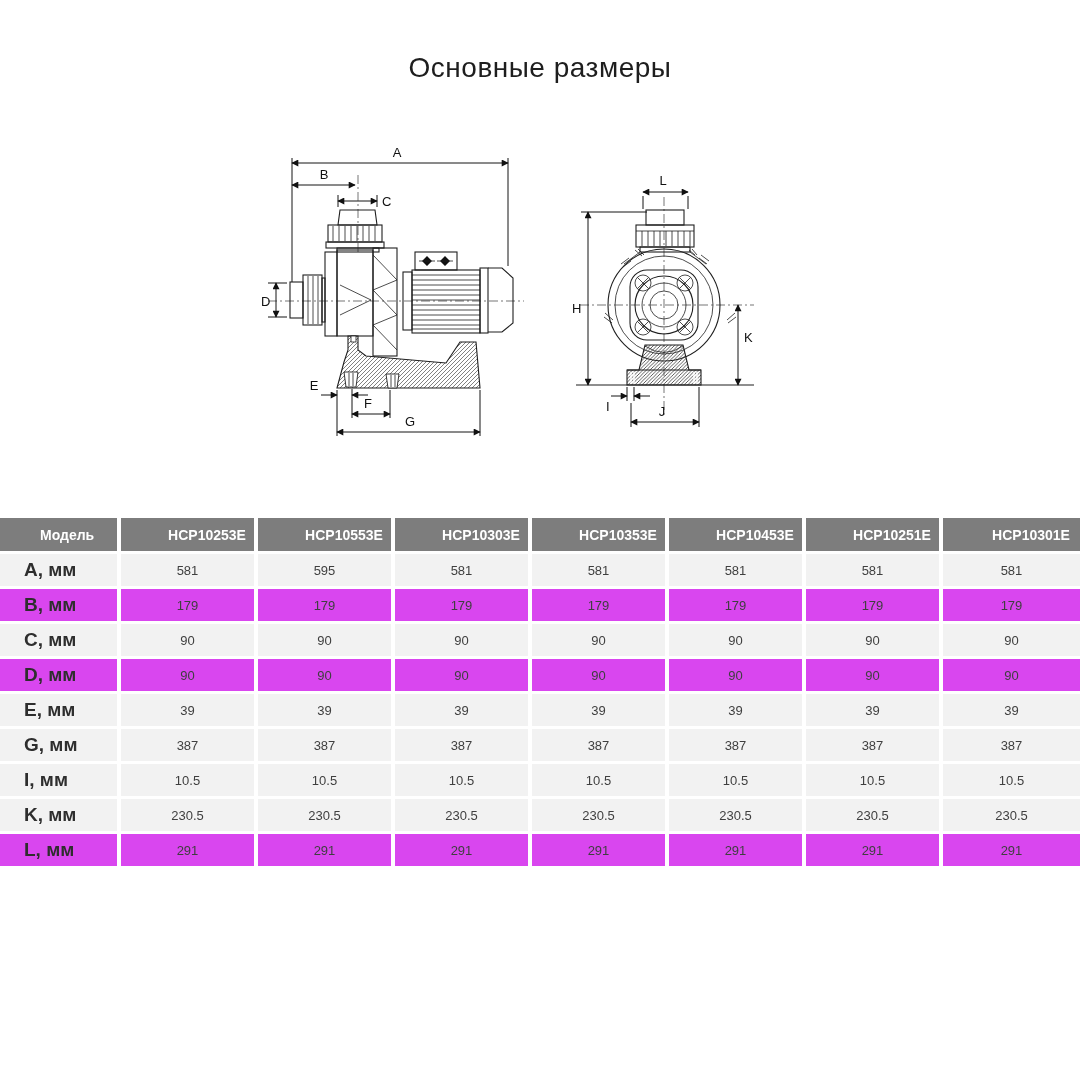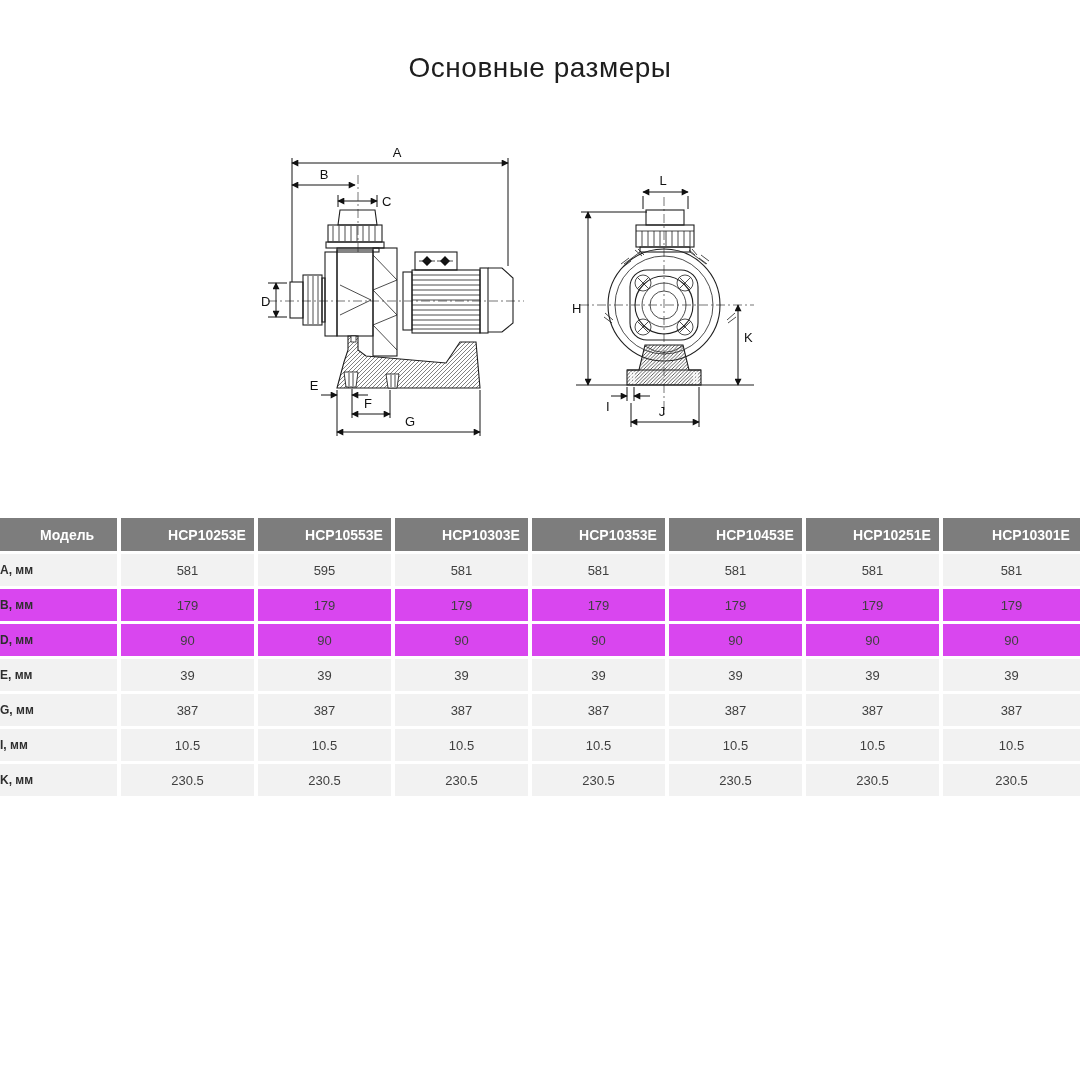--- a/index.html
+++ b/index.html
@@ -29,21 +29,21 @@
   table.dims th,table.dims td{
     border-right:4px solid #fff;border-bottom:3px solid #fff;
     font-size:13px;overflow:hidden;white-space:nowrap;
   }
   table.dims thead th{
     background:#7d7d7d;color:#fff;font-weight:bold;font-size:14px;
     height:31px;text-align:center;padding-left:40px;
   }
   table.dims thead th.label-col{text-align:left;}
   table.dims tbody th.label-col{
-    text-align:left;padding-left:0;font-weight:bold;color:#2e2e2e;font-size:12px;
+    text-align:left;padding-left:24px;font-weight:bold;color:#2e2e2e;font-size:19px;
   }
   table.dims tbody tr>*{height:30px;}
   table.dims tbody td{text-align:center;color:#3f3f3f;}
   table.dims tbody tr.odd>*{background:#f2f2f2;}
   table.dims tbody tr.even>*{background:#d946ef;}
   table.dims .lastcol{border-right:none;}
 </style>
 </head>
 <body>
 
@@ -228,20 +228,30 @@
       <tr class="even">
         <th class="label-col">B, мм</th>
         <td>179</td>
         <td>179</td>
         <td>179</td>
         <td>179</td>
         <td>179</td>
         <td>179</td>
         <td class="lastcol">179</td>
       </tr>
+      <tr class="odd">
+        <th class="label-col">C, мм</th>
+        <td>90</td>
+        <td>90</td>
+        <td>90</td>
+        <td>90</td>
+        <td>90</td>
+        <td>90</td>
+        <td class="lastcol">90</td>
+      </tr>
       <tr class="even">
         <th class="label-col">D, мм</th>
         <td>90</td>
         <td>90</td>
         <td>90</td>
         <td>90</td>
         <td>90</td>
         <td>90</td>
         <td class="lastcol">90</td>
       </tr>
@@ -278,14 +288,24 @@
       <tr class="odd">
         <th class="label-col">K, мм</th>
         <td>230.5</td>
         <td>230.5</td>
         <td>230.5</td>
         <td>230.5</td>
         <td>230.5</td>
         <td>230.5</td>
         <td class="lastcol">230.5</td>
       </tr>
+      <tr class="even">
+        <th class="label-col">L, мм</th>
+        <td>291</td>
+        <td>291</td>
+        <td>291</td>
+        <td>291</td>
+        <td>291</td>
+        <td>291</td>
+        <td class="lastcol">291</td>
+      </tr>
     </tbody>
 </table>
 
 </body></html>

